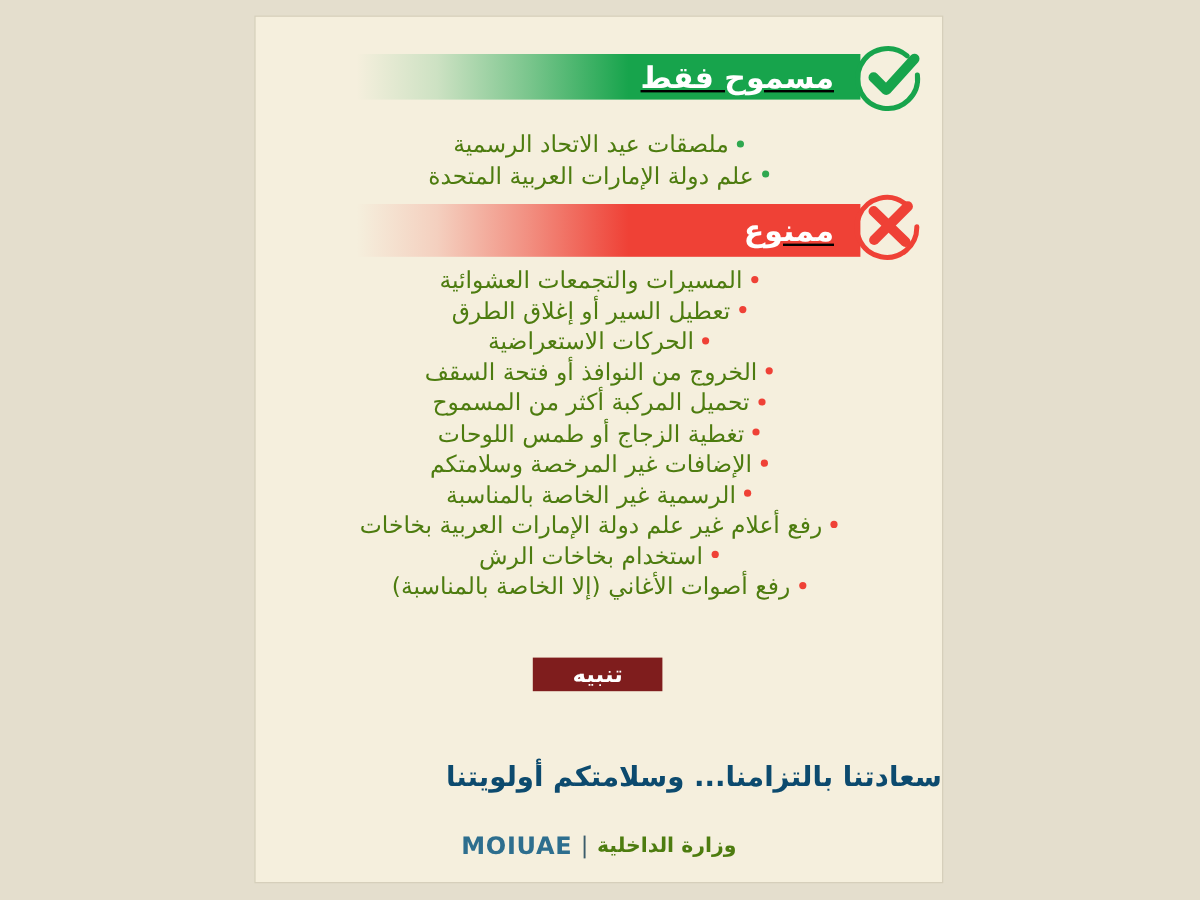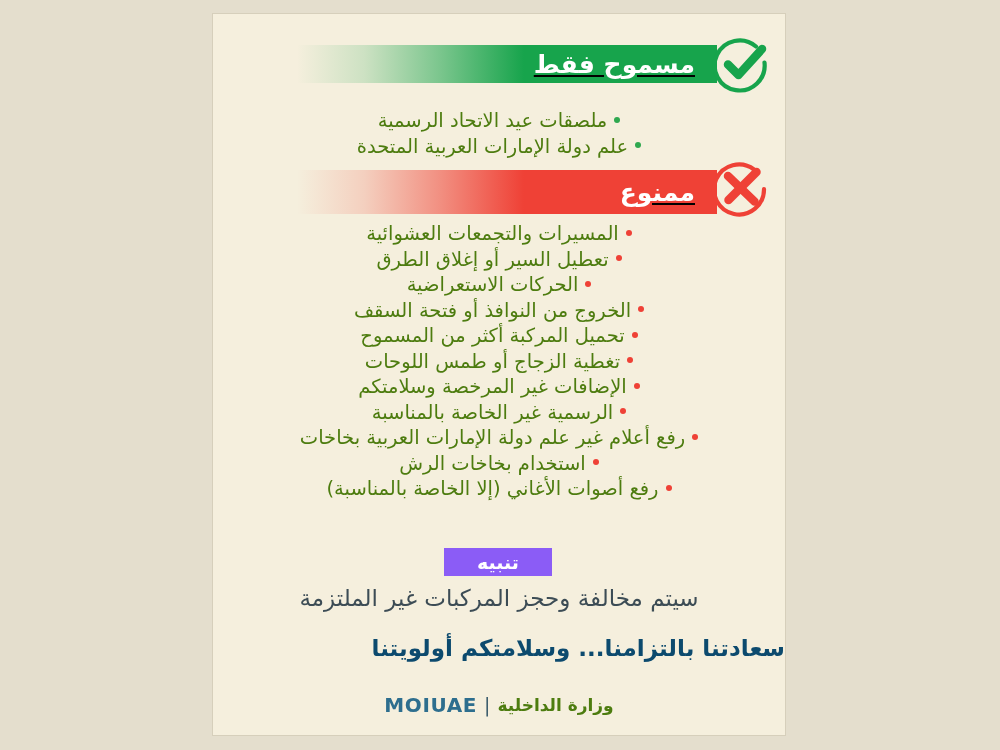--- a/index.html
+++ b/index.html
@@ -111,21 +111,21 @@
   .list-forbidden { top: 207px; }
   .list-forbidden li .dot { background: #EF4136; }
 
   
   .notice-badge {
     position: absolute;
     left: 231px;
     top: 534px;
     width: 108px;
     height: 28px;
-    background: #8b5cf6;
+    background: #7f1d1d;
     display: flex;
     align-items: center;
     justify-content: center;
   }
   .notice-badge span {
     color: #FFFFFF;
     font-size: 19px;
     font-weight: bold;
     letter-spacing: 1.5px;
     line-height: 1;
@@ -235,21 +235,20 @@
       <li><span class="dot"></span><span>الرسمية غير الخاصة بالمناسبة</span></li>
       <li><span class="dot"></span><span>رفع أعلام غير علم دولة الإمارات العربية بخاخات</span></li>
       <li><span class="dot"></span><span>استخدام بخاخات الرش</span></li>
       <li><span class="dot"></span><span>رفع أصوات الأغاني (إلا الخاصة بالمناسبة)</span></li>
     </ul>
 
     <div class="notice-badge">
       <span>تنبيه</span>
     </div>
 
-    <div class="notice-text">سيتم مخالفة وحجز المركبات غير الملتزمة</div>
 
     <div class="tagline">سعادتنا بالتزامنا... وسلامتكم أولويتنا</div>
 
     <div class="logo">
       <span class="logo-ar">وزارة الداخلية</span>
       <span class="logo-sep">|</span>
       <span class="logo-en">MOIUAE</span>
     </div>
 
   </div>

